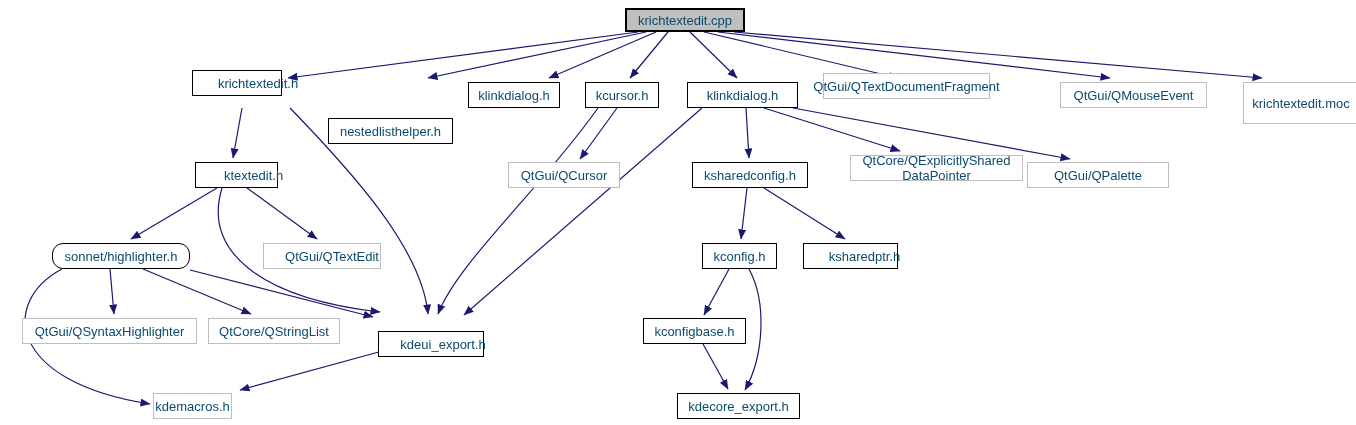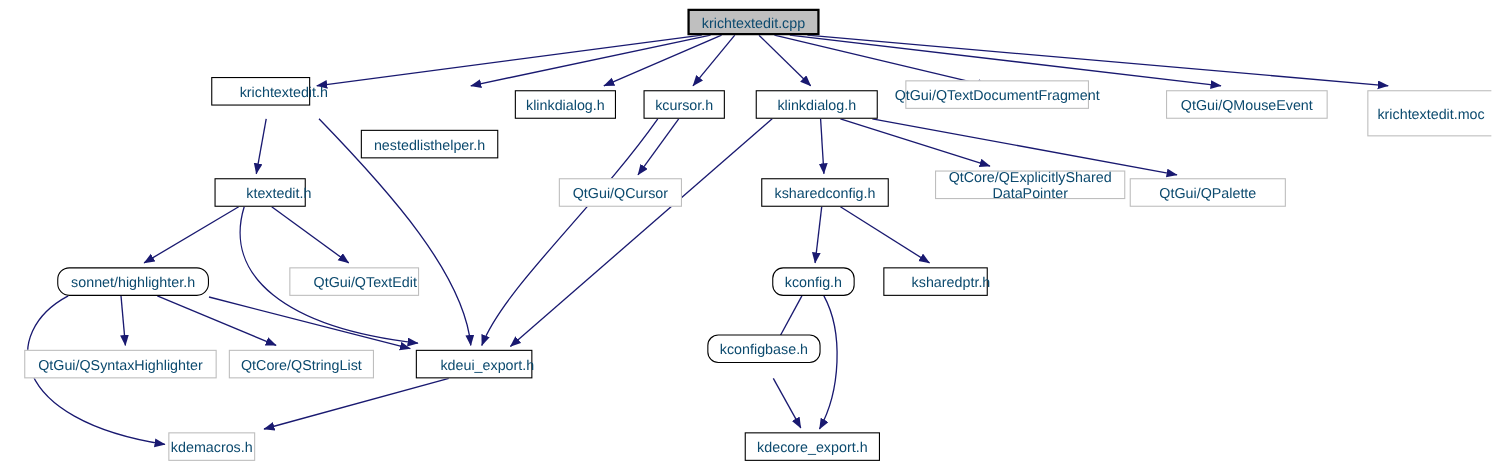--- a/index.html
+++ b/index.html
@@ -89,22 +89,22 @@
       <div class="node external" style="left: 1060px; top: 82px; width: 147px; height: 26px;">QtGui/QMouseEvent</div>
       <div class="node external" style="left: 1227px; top: 82px; width: 116px; height: 42px; margin-left: 16px;">krichtextedit.moc</div>
       <div class="node internal" style="left: 195px; top: 162px; width: 83px; height: 26px; padding-left: 38px;">ktextedit.h</div>
       <div class="node external" style="left: 508px; top: 162px; width: 112px; height: 26px;">QtGui/QCursor</div>
       <div class="node internal" style="left: 692px; top: 162px; width: 116px; height: 26px;">ksharedconfig.h</div>
       <div class="node external" style="left: 832px; top: 155px; width: 173px; height: 26px; margin-left: 18px;">QtCore/QExplicitlyShared
 DataPointer</div>
       <div class="node external" style="left: 1027px; top: 162px; width: 142px; height: 26px;">QtGui/QPalette</div>
       <div class="node internal" style="left: 52px; top: 243px; width: 138px; height: 26px; border-radius: 11px;">sonnet/highlighter.h</div>
       <div class="node external" style="left: 263px; top: 243px; width: 118px; height: 26px; padding-left: 24px;">QtGui/QTextEdit</div>
-      <div class="node internal" style="left: 702px; top: 243px; width: 75px; height: 26px; border-radius: 10px;">kconfig.h</div>
+      <div class="node internal" style="left: 702px; top: 243px; width: 75px; height: 26px;">kconfig.h</div>
       <div class="node internal" style="left: 803px; top: 243px; width: 95px; height: 26px; padding-left: 32px;">ksharedptr.h</div>
       <div class="node external" style="left: 22px; top: 318px; width: 175px; height: 26px;">QtGui/QSyntaxHighlighter</div>
       <div class="node external" style="left: 208px; top: 318px; width: 132px; height: 26px;">QtCore/QStringList</div>
-      <div class="node internal" style="left: 378px; top: 318px; width: 106px; height: 26px; padding-left: 28px;">kdeui_export.h</div>
-      <div class="node internal" style="left: 643px; top: 304px; width: 103px; height: 26px; border-radius: 10px;">kconfigbase.h</div>
+      <div class="node internal" style="left: 378px; top: 331px; width: 106px; height: 26px; padding-left: 28px;">kdeui_export.h</div>
+      <div class="node internal" style="left: 643px; top: 318px; width: 103px; height: 26px;">kconfigbase.h</div>
       <div class="node external" style="left: 153px; top: 393px; width: 79px; height: 26px;">kdemacros.h</div>
       <div class="node internal" style="left: 677px; top: 393px; width: 123px; height: 26px;">kdecore_export.h</div>
     </div>
 </div>
 
 </body></html>

